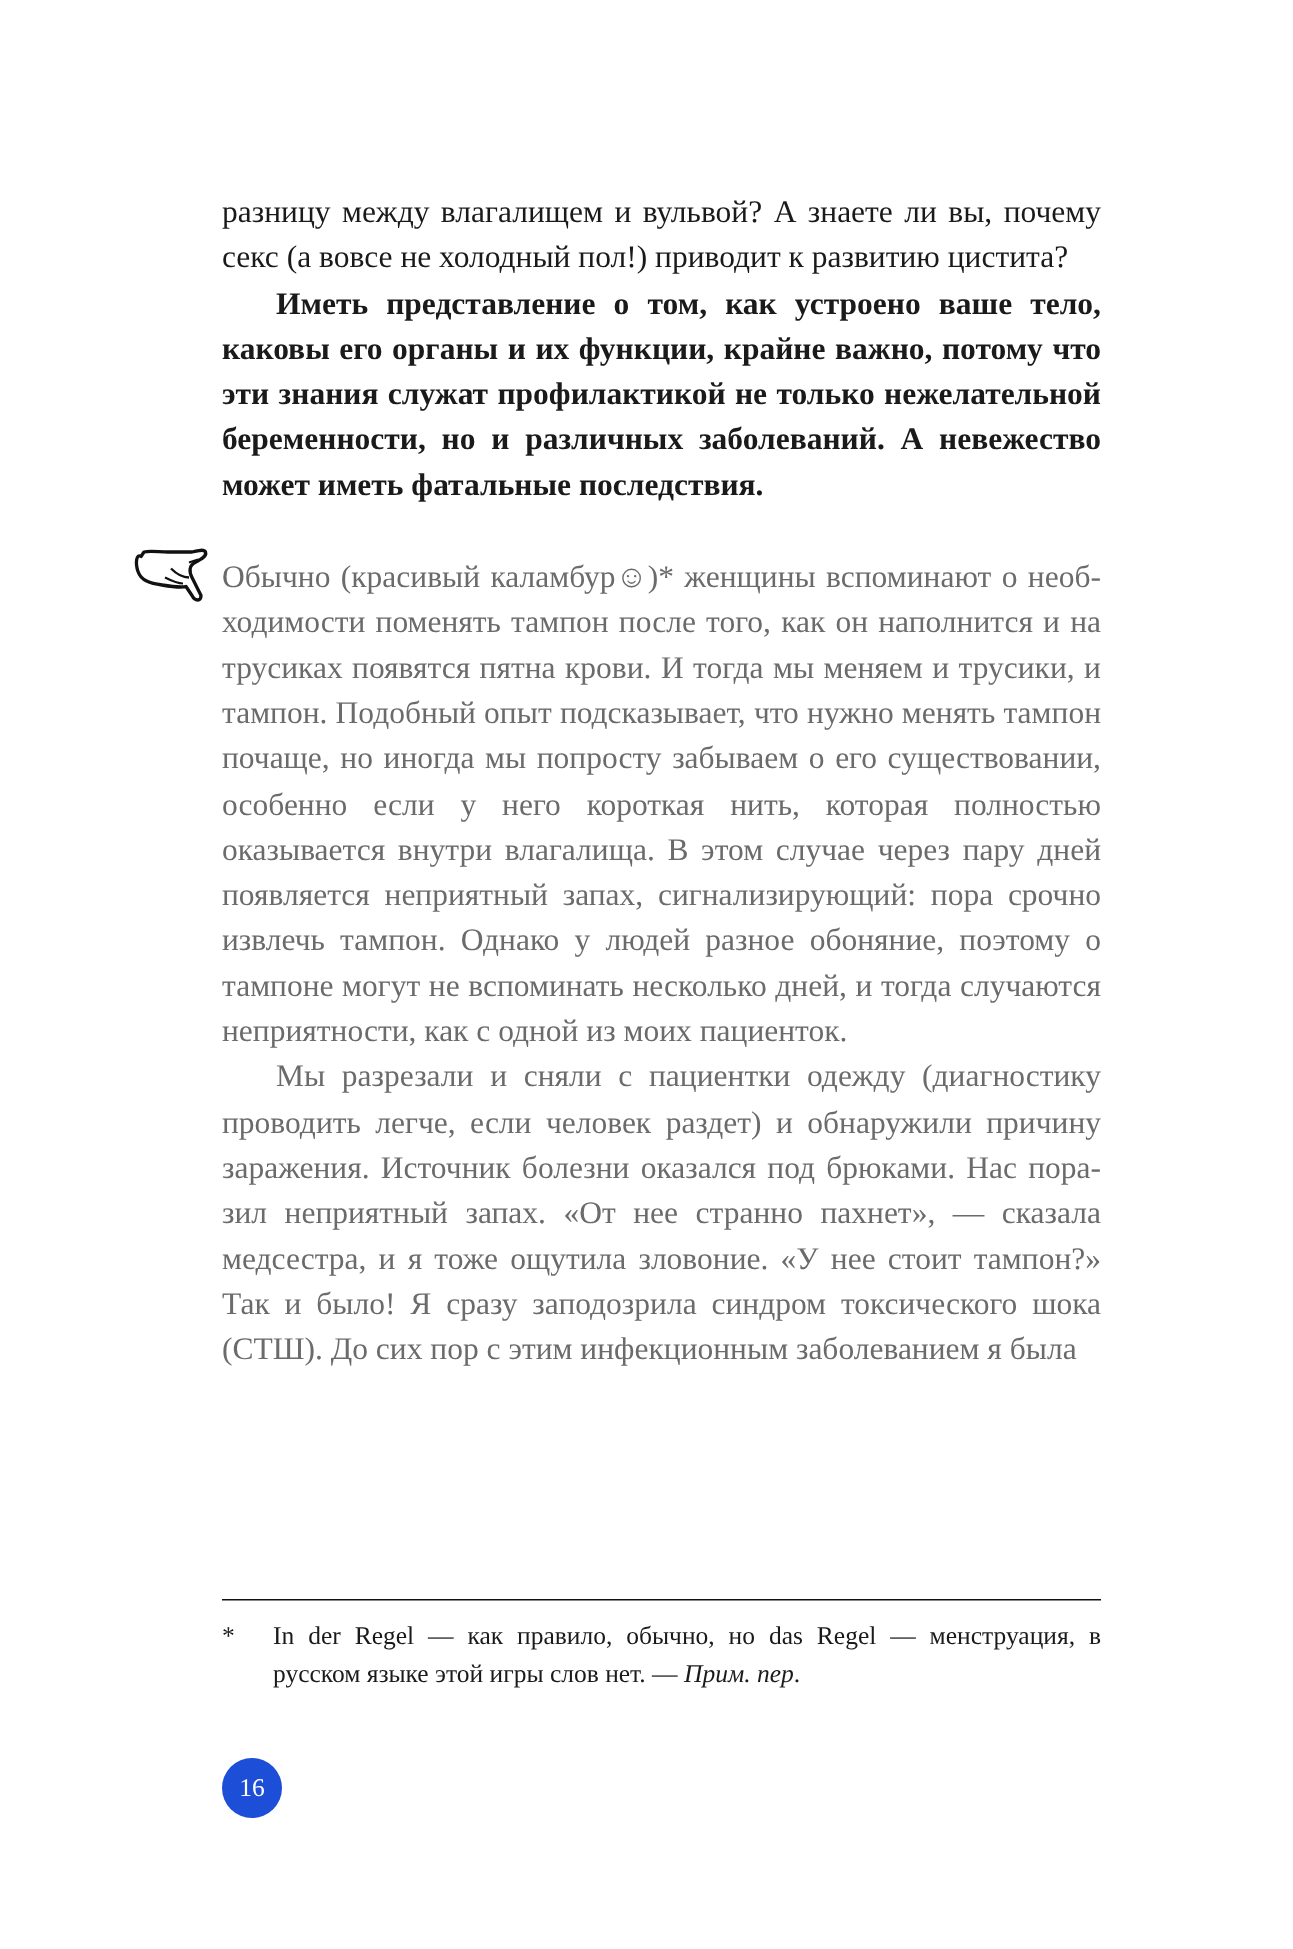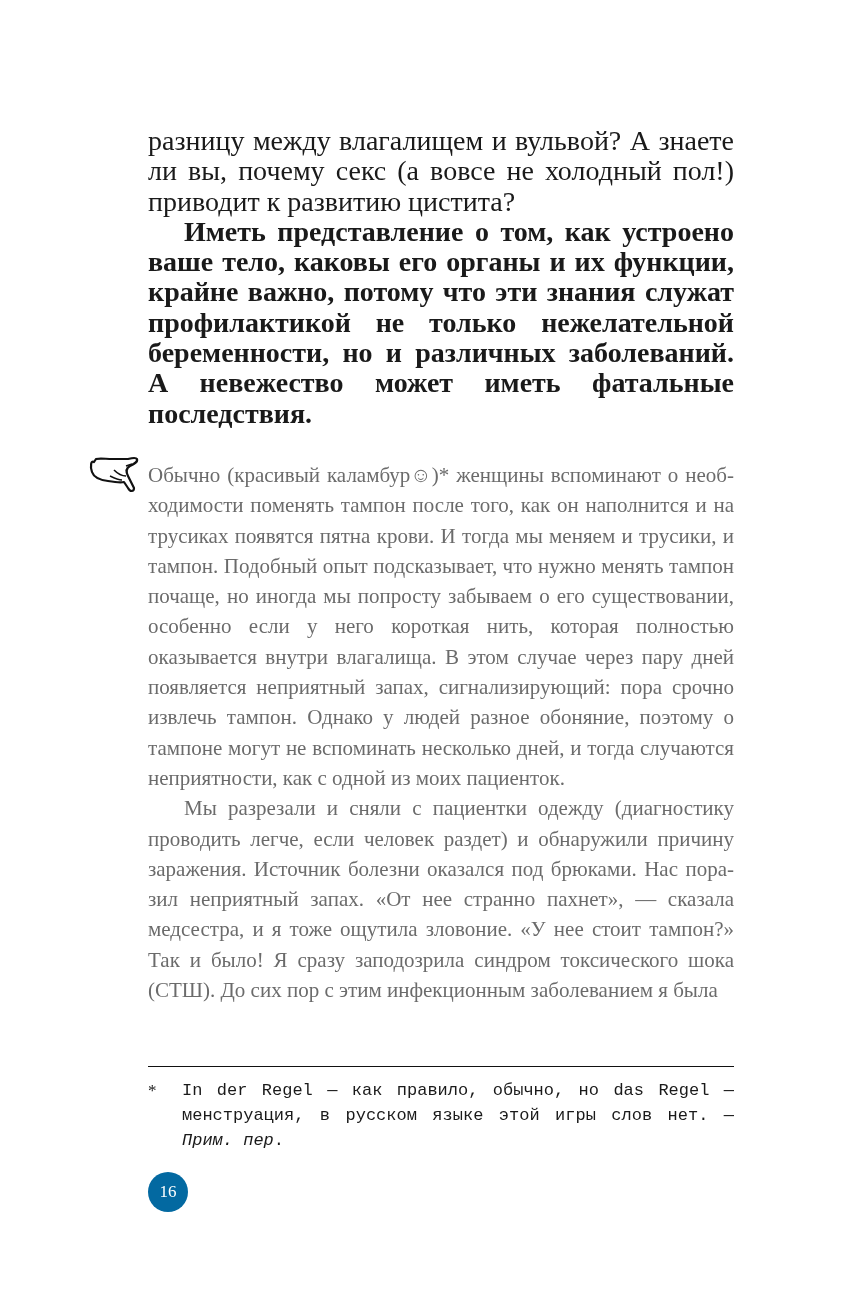--- a/index.html
+++ b/index.html
@@ -15,21 +15,21 @@
       font-family: "Liberation Serif", "DejaVu Serif", serif;
     }
     .page {
       position: absolute;
       left: 148px;
       top: 126px;
       width: 586px;
     }
     .main-text {
       color: #1a1a1a;
-      font-size: 28px;
+      font-size: 21px;
       line-height: 30.3px;
       text-align: justify;
       margin: 0;
       hyphens: manual;
     }
     .main-text p {
       margin: 0;
     }
     .main-text p.indent {
       text-indent: 36px;
@@ -74,33 +74,32 @@
       line-height: 25px;
       display: flex;
     }
     .footnote-mark {
       width: 34px;
       flex: 0 0 34px;
     }
     .footnote-body {
       flex: 1;
       text-align: justify;
-      font-family: Liberation Mono, monospace;
     }
     .footnote-body em {
       font-style: italic;
     }
     .page-number {
       position: absolute;
       left: 148px;
       top: 1172px;
       width: 40px;
       height: 40px;
       border-radius: 50%;
-      background: #0369a1;
+      background: #1d4ed8;
       color: #ffffff;
       font-size: 17px;
       line-height: 40px;
       text-align: center;
     }
   </style>
 </head>
 <body>
 
 <div class="page">

